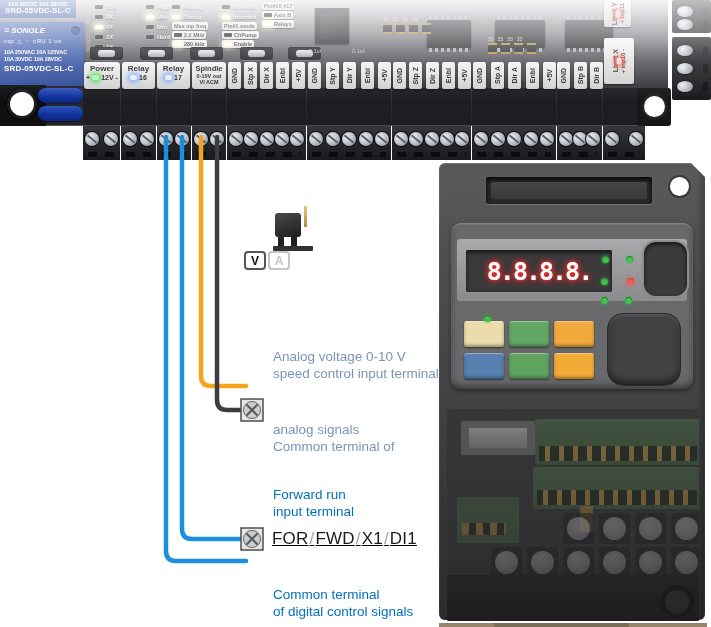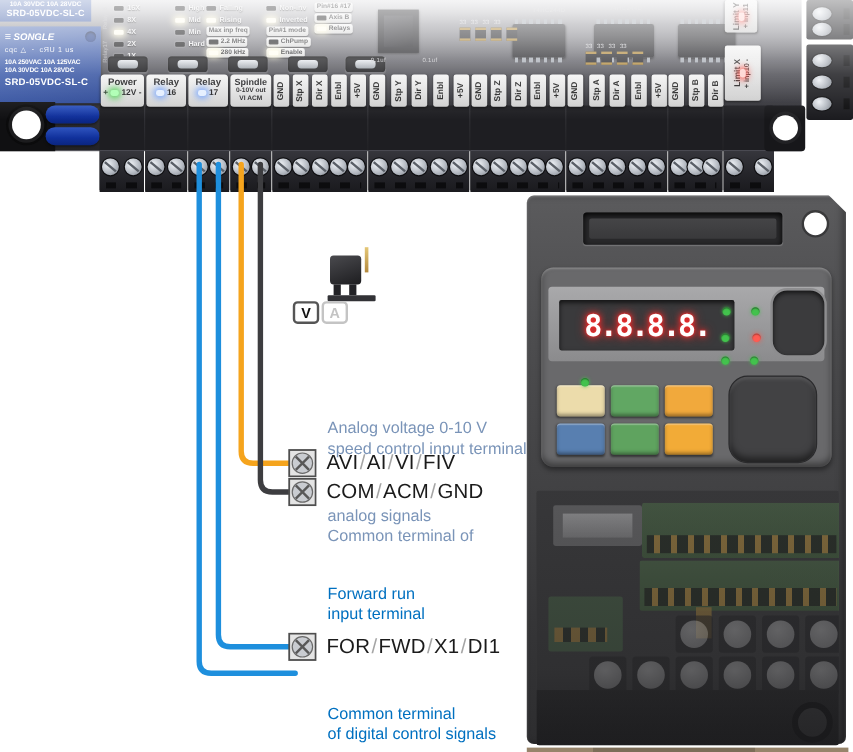--- a/index.html
+++ b/index.html
@@ -659,50 +659,40 @@
   <div class="vakey v">V</div>
   <div class="vakey a">A</div>
   <div class="note dark" style="left:245px;top:272px;">
   </div>
 
   <div class="note slate" style="left:273px;top:331px;margin-top:17px;">
     <div>Analog voltage 0-10 V</div>
     <div>speed control input terminal</div>
   </div>
 
-  <div class="term-row" style="left:240px;top:374px;">
-    <svg class="tsym" width="24" height="24">
-      <rect x="1" y="1" width="22" height="22" fill="#e4e4e4" stroke="#4e4e4e" stroke-width="1.5"></rect>
-      <circle cx="12" cy="12" r="8.5" fill="#c9ccd1" stroke="#6a6a6a"></circle>
-      <line x1="6.5" y1="6.5" x2="17.5" y2="17.5" stroke="#585858" stroke-width="2"></line>
-      <line x1="17.5" y1="6.5" x2="6.5" y2="17.5" stroke="#585858" stroke-width="2"></line>
-    </svg>
-    <span class="term-label"><span>AVI</span><span class="slash">/</span><span>AI</span><span class="slash">/</span><span>VI</span><span class="slash">/</span><span>FIV</span></span>
-  </div>
   <div class="term-row" style="left:240px;top:398px;">
     <svg class="tsym" width="24" height="24">
       <rect x="1" y="1" width="22" height="22" fill="#e4e4e4" stroke="#4e4e4e" stroke-width="1.5"></rect>
       <circle cx="12" cy="12" r="8.5" fill="#c9ccd1" stroke="#6a6a6a"></circle>
       <line x1="6.5" y1="6.5" x2="17.5" y2="17.5" stroke="#585858" stroke-width="2"></line>
       <line x1="17.5" y1="6.5" x2="6.5" y2="17.5" stroke="#585858" stroke-width="2"></line>
     </svg>
-    <span class="term-label"><span>COM</span><span class="slash">/</span><span>ACM</span><span class="slash">/</span><span>GND</span></span>
   </div>
 
   <div class="note slate" style="left:273px;top:421px;">
     <div>analog signals</div>
     <div>Common terminal of</div>
   </div>
 
   <div class="note blue" style="left:273px;top:486px;">
     <div>Forward run</div>
     <div>input terminal</div>
   </div>
 
-  <div class="term-row" style="left:240px;top:527px;">
+  <div class="term-row" style="left:240px;top:527px;text-decoration:underline;">
     <svg class="tsym" width="24" height="24">
       <rect x="1" y="1" width="22" height="22" fill="#e4e4e4" stroke="#4e4e4e" stroke-width="1.5"></rect>
       <circle cx="12" cy="12" r="8.5" fill="#c9ccd1" stroke="#6a6a6a"></circle>
       <line x1="6.5" y1="6.5" x2="17.5" y2="17.5" stroke="#585858" stroke-width="2"></line>
       <line x1="17.5" y1="6.5" x2="6.5" y2="17.5" stroke="#585858" stroke-width="2"></line>
     </svg>
     <span class="term-label"><span>FOR</span><span class="slash">/</span><span>FWD</span><span class="slash">/</span><span>X1</span><span class="slash">/</span><span>DI1</span></span>
   </div>
 
   <div class="note blue" style="left:273px;top:586px;">

